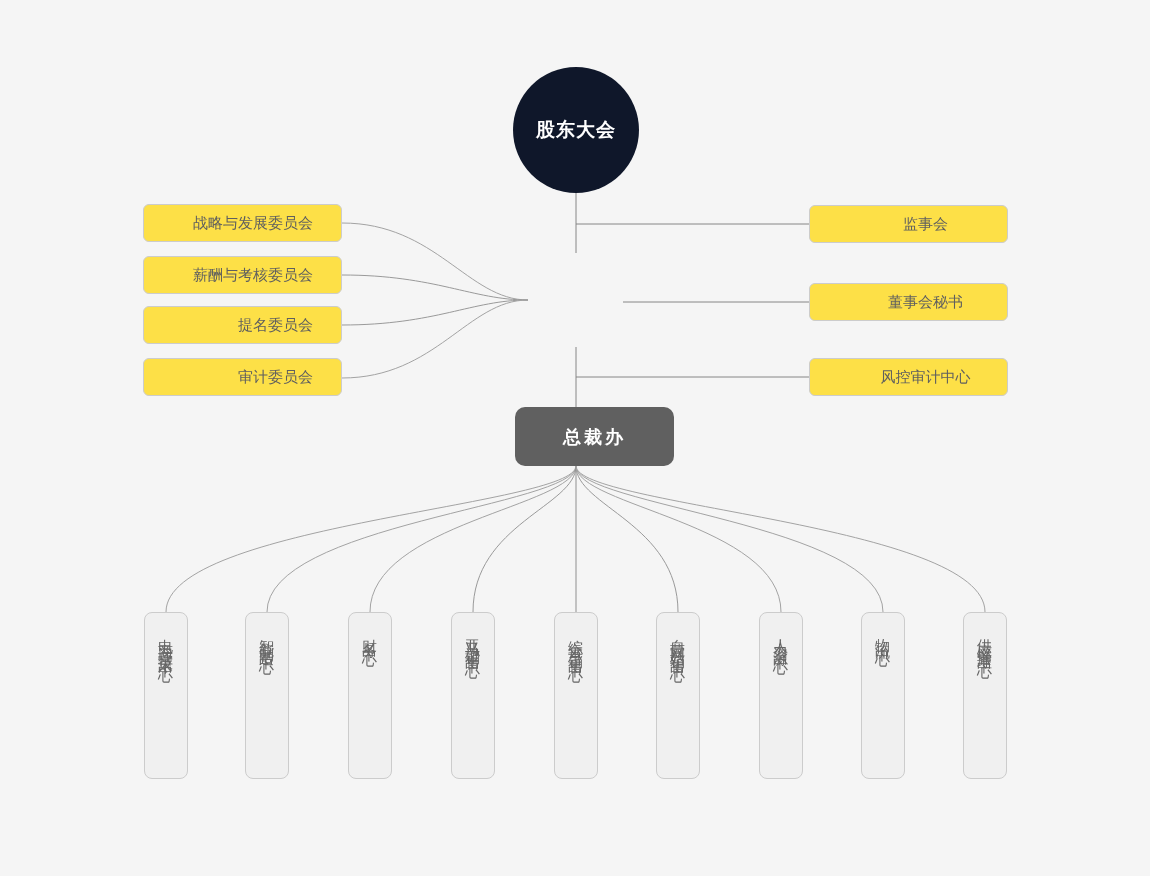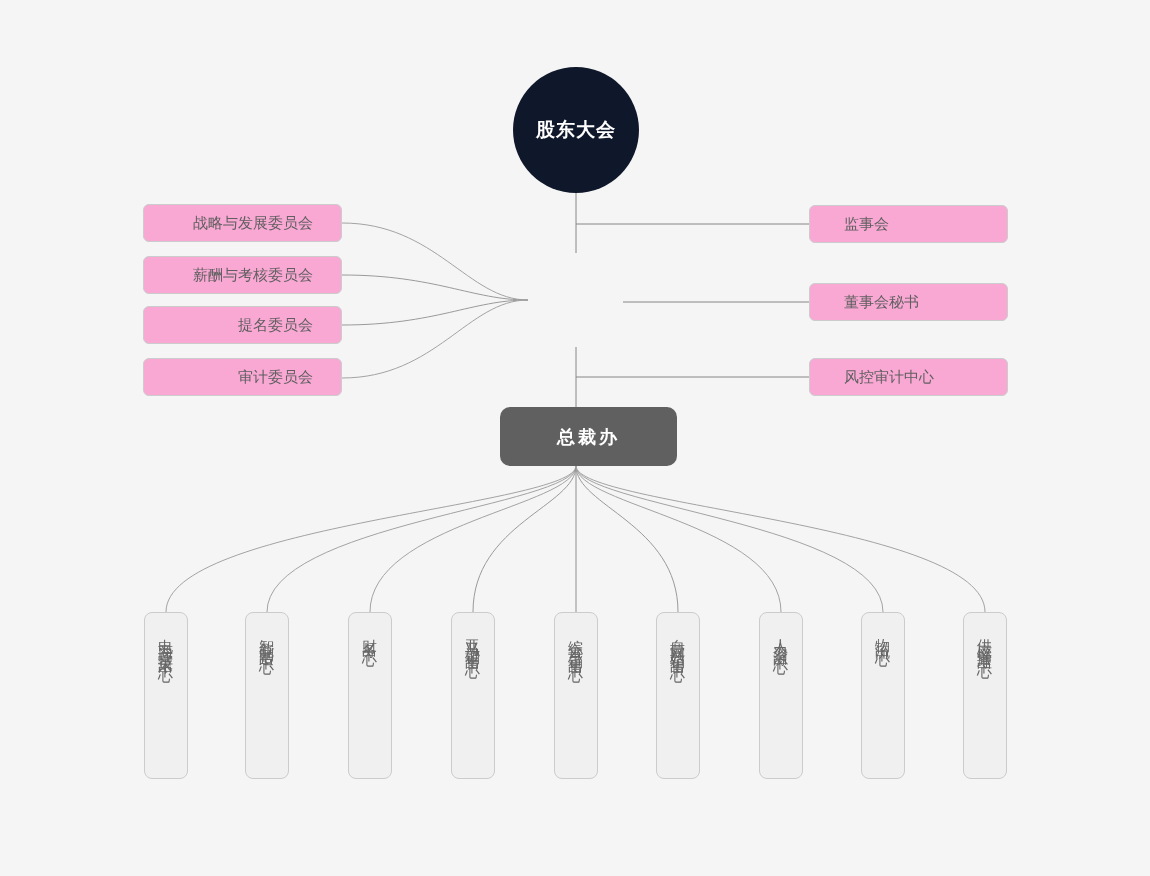--- a/index.html
+++ b/index.html
@@ -13,28 +13,28 @@
   .circle{
     position:absolute;border-radius:50%;background:#0f172a;color:#ffffff;
     display:flex;align-items:center;justify-content:center;
     font-weight:bold;text-align:center;
   }
   .circle-top{left:513px;top:67px;width:126px;height:126px;font-size:19px;letter-spacing:1px;}
   .circle-mid{left:529px;top:253px;width:94px;height:94px;font-size:19px;}
 
   .hbox{
     position:absolute;width:199px;height:38px;box-sizing:border-box;
-    background:#f9a8d4;border:1px solid #cccccc;border-radius:6px;
+    background:#fde047;border:1px solid #cccccc;border-radius:6px;
     color:#5f5f5f;font-size:15px;line-height:36px;white-space:nowrap;
   }
   .hbox--left{text-align:right;padding-right:28px;}
-  .hbox--right{text-align:left;padding-left:34px;}
+  .hbox--right{text-align:center;padding-left:34px;}
 
   .president{
-    position:absolute;left:500px;top:407px;width:177px;height:59px;
+    position:absolute;left:515px;top:407px;width:159px;height:59px;
     background:#606060;border-radius:10px;color:#ffffff;
     display:flex;align-items:center;justify-content:center;
     font-size:18px;font-weight:bold;letter-spacing:3px;
   }
 
   .vbox{
     position:absolute;top:612px;width:44px;height:167px;box-sizing:border-box;
     background:#f0f0f0;border:1px solid #cccccc;border-radius:8px;
     display:flex;justify-content:center;padding-top:14px;
   }

